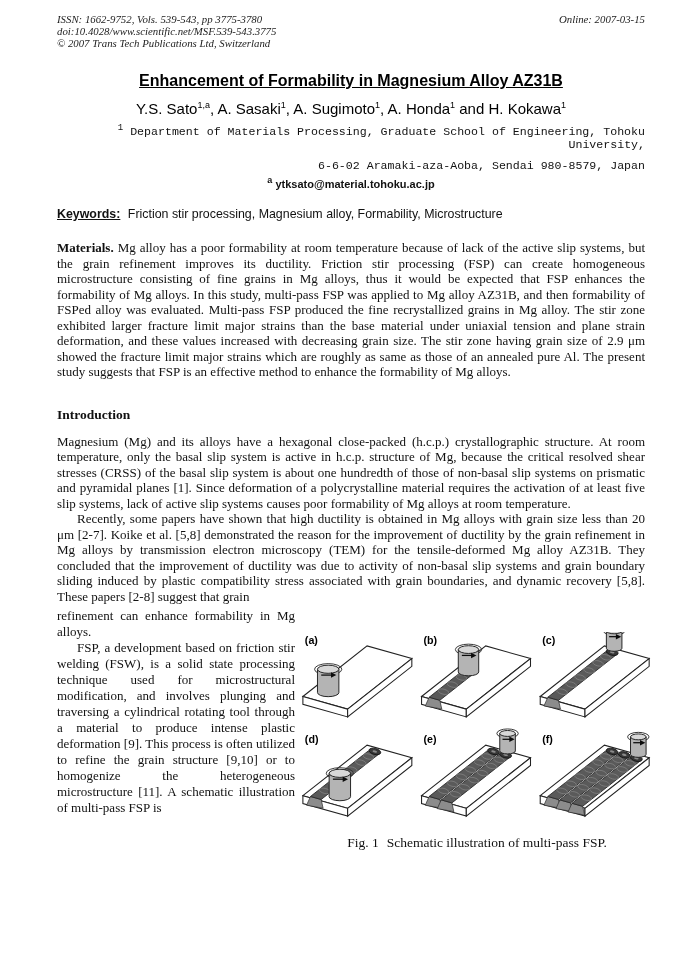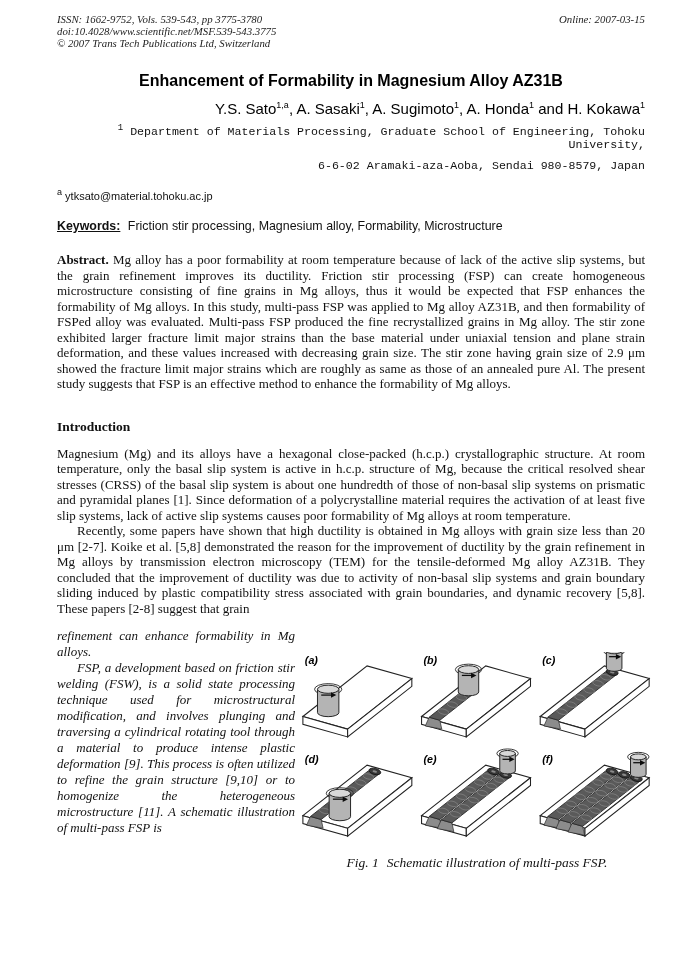--- a/index.html
+++ b/index.html
@@ -14,48 +14,48 @@
     padding:13px 33px 0 57px;
   }
   
   .hdr{font-style:italic;font-size:10.8px;line-height:12px;color:#222;}
   .hdr-right{float:right;}
   
   .title{
     margin:22px 0 0 0;
     text-align:center;
     font-family:"Liberation Sans", sans-serif;
-    font-weight:bold;font-size:16px;line-height:20px;color:#000;
+    font-weight:bold;font-size:16px;line-height:20px;color:#000;text-decoration:underline;
   }
   .authors{
-    margin-top:9px;text-align:right;
+    margin-top:9px;text-align:center;
     font-family:"Liberation Sans", sans-serif;
     font-size:15px;color:#000;
   }
   .authors sup,.affil sup,.email sup{font-size:9px;line-height:0;}
   .affil{margin-top:8px;text-align:right;font-family:Liberation Mono, monospace;font-size:11.6px;}
   .affil2{margin-top:8px;}
-  .email{margin-top:18px;font-family:"Liberation Sans", sans-serif;font-size:11px;}
+  .email{margin-top:6px;text-align:center;font-family:"Liberation Sans", sans-serif;font-size:11px;font-weight:bold;}
   .keywords{margin-top:17px;font-family:"Liberation Sans", sans-serif;font-size:12.4px;}
   .kw-label{font-weight:bold;text-decoration:underline;margin-right:4px;margin-top:45px;}
   
   .body-p{
     margin:0;text-align:justify;
     font-size:13px;line-height:15.5px;
   }
   .abstract{margin-top:19px;}
   .b{font-weight:bold;}
   .section-h{
     margin:27px 0 0 0;
     font-size:13.5px;font-weight:bold;line-height:16px;
   }
   .p1{margin-top:11px;}
   .indent{text-indent:20px;}
   
-  .cols{position:relative;margin-top:12px;min-height:246px;font-style:italic;}
+  .cols{position:relative;margin-top:4px;min-height:246px;}
   .leftcol{width:238px;}
   .leftcol .body-p{line-height:16px;}
   .figwrap{position:absolute;left:242px;top:24px;width:356px;}
   .figwrap svg{display:block;}
   .caption{
     margin-top:4px;text-align:center;
     font-size:13.5px;color:#111;white-space:nowrap;
   }
   .capsep{display:inline-block;width:8px;}
 </style>
@@ -80,21 +80,21 @@
   <div class="affil"><sup>1</sup> Department of Materials Processing, Graduate School of Engineering, Tohoku University,</div>
   <div class="affil affil2">6-6-02 Aramaki-aza-Aoba, Sendai 980-8579, Japan</div>
   <div class="email"><sup>a</sup> ytksato@material.tohoku.ac.jp</div>
 
   <div class="keywords">
     <span class="kw-label">Keywords:</span>
     <span>Friction stir processing, Magnesium alloy, Formability, Microstructure</span>
   </div>
 
   <p class="body-p abstract">
-    <span class="b">Abstract.</span>
+    <span class="b">Materials.</span>
     <span>Mg alloy has a poor formability at room temperature because of lack of the active slip systems, but the grain refinement improves its ductility. Friction stir processing (FSP) can create homogeneous microstructure consisting of fine grains in Mg alloys, thus it would be expected that FSP enhances the formability of Mg alloys. In this study, multi-pass FSP was applied to Mg alloy AZ31B, and then formability of FSPed alloy was evaluated. Multi-pass FSP produced the fine recrystallized grains in Mg alloy. The stir zone exhibited larger fracture limit major strains than the base material under uniaxial tension and plane strain deformation, and these values increased with decreasing grain size. The stir zone having grain size of 2.9 μm showed the fracture limit major strains which are roughly as same as those of an annealed pure Al. The present study suggests that FSP is an effective method to enhance the formability of Mg alloys.</span>
   </p>
 
   <h2 class="section-h">Introduction</h2>
 
   <p class="body-p p1">Magnesium (Mg) and its alloys have a hexagonal close-packed (h.c.p.) crystallographic structure. At room temperature, only the basal slip system is active in h.c.p. structure of Mg, because the critical resolved shear stresses (CRSS) of the basal slip system is about one hundredth of those of non-basal slip systems on prismatic and pyramidal planes [1]. Since deformation of a polycrystalline material requires the activation of at least five slip systems, lack of active slip systems causes poor formability of Mg alloys at room temperature.</p>
   <p class="body-p indent">Recently, some papers have shown that high ductility is obtained in Mg alloys with grain size less than 20 μm [2-7]. Koike et al. [5,8] demonstrated the reason for the improvement of ductility by the grain refinement in Mg alloys by transmission electron microscopy (TEM) for the tensile-deformed Mg alloy AZ31B. They concluded that the improvement of ductility was due to activity of non-basal slip systems and grain boundary sliding induced by plastic compatibility stress associated with grain boundaries, and dynamic recovery [5,8]. These papers [2-8] suggest that grain</p>
 
   <div class="cols">
     <div class="leftcol">

